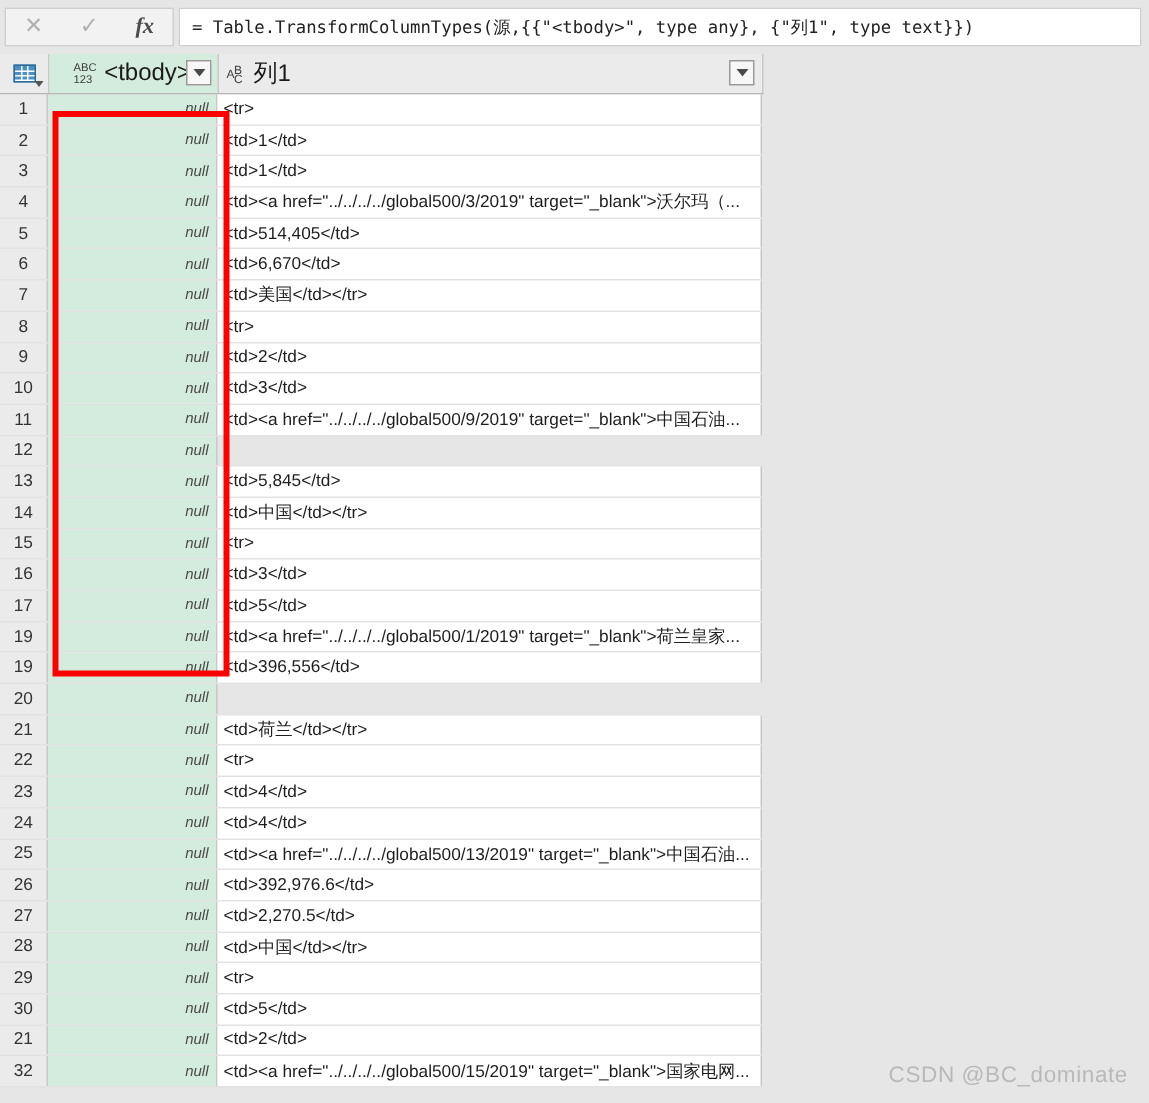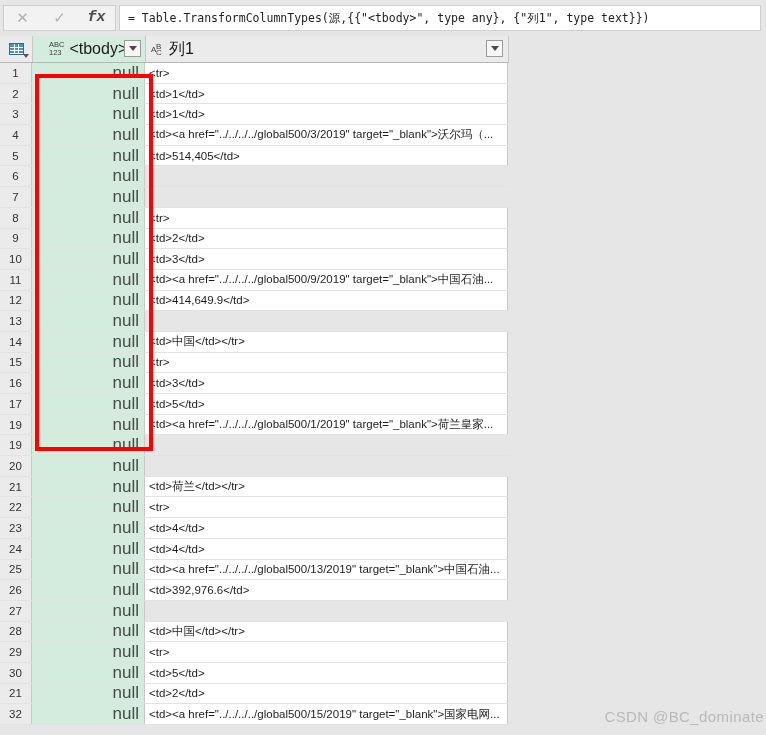--- a/index.html
+++ b/index.html
@@ -39,21 +39,21 @@
     color: #b0b0b0;
   }
   .fbtn {
     width: 30px;
     text-align: center;
     font-size: 15px;
     line-height: 24px;
     user-select: none;
   }
   .fbtn.fx {
-    font-family: Liberation Mono, monospace;
+    font-family: Liberation Serif, serif;
     font-style: italic;
     font-size: 15px;
     color: #4b4b4b;
     font-weight: 600;
   }
   #formula-input {
     position: absolute;
     left: 119px;
     top: 5px;
     width: 642px;
@@ -225,21 +225,22 @@
   .cell-tbody {
     width: 113px;
     min-width: 113px;
     background: #d4ecdd;
     border-right: 1px solid #c8c8c8;
     box-sizing: border-box;
     display: flex;
     align-items: center;
     justify-content: flex-end;
     padding-right: 5px;
-    font-size: 17px;
+    font-style: italic;
+    font-size: 10px;
     color: #4a4a4a;
   }
   .cell-lie1 {
     width: 363px;
     min-width: 363px;
     background: #ffffff;
     border-right: 1px solid #c8c8c8;
     box-sizing: border-box;
     display: flex;
     align-items: center;
@@ -259,21 +260,21 @@
     height: 377px;
     border: 4px solid #ff0000;
     box-sizing: border-box;
     pointer-events: none;
     z-index: 20;
   }
 
   
   #watermark {
     position: absolute;
-    right: 2px;
+    right: 14px;
     bottom: 10px;
     font-size: 15px;
     color: #b9b9b9;
     letter-spacing: 0.4px;
     z-index: 15;
     font-family: "Liberation Sans", sans-serif;
   }
 </style>
 </head>
 <body>
@@ -342,24 +343,26 @@
           <div class="cell-lie1">&lt;td&gt;&lt;a href="../../../../global500/3/2019" target="_blank"&gt;沃尔玛（...</div>
         </div>
         <div class="data-row">
           <div class="cell-rownum">5</div>
           <div class="cell-tbody">null</div>
           <div class="cell-lie1">&lt;td&gt;514,405&lt;/td&gt;</div>
         </div>
         <div class="data-row">
           <div class="cell-rownum">6</div>
           <div class="cell-tbody">null</div>
+          <div class="cell-lie1">&lt;td&gt;6,670&lt;/td&gt;</div>
         </div>
         <div class="data-row">
           <div class="cell-rownum">7</div>
           <div class="cell-tbody">null</div>
+          <div class="cell-lie1">&lt;td&gt;美国&lt;/td&gt;&lt;/tr&gt;</div>
         </div>
         <div class="data-row">
           <div class="cell-rownum">8</div>
           <div class="cell-tbody">null</div>
           <div class="cell-lie1">&lt;tr&gt;</div>
         </div>
         <div class="data-row">
           <div class="cell-rownum">9</div>
           <div class="cell-tbody">null</div>
           <div class="cell-lie1">&lt;td&gt;2&lt;/td&gt;</div>
@@ -370,25 +373,25 @@
           <div class="cell-lie1">&lt;td&gt;3&lt;/td&gt;</div>
         </div>
         <div class="data-row">
           <div class="cell-rownum">11</div>
           <div class="cell-tbody">null</div>
           <div class="cell-lie1">&lt;td&gt;&lt;a href="../../../../global500/9/2019" target="_blank"&gt;中国石油...</div>
         </div>
         <div class="data-row">
           <div class="cell-rownum">12</div>
           <div class="cell-tbody">null</div>
-          <div class="cell-lie1">&lt;td&gt;414,649.9&lt;/td&gt;</div>
         </div>
         <div class="data-row">
           <div class="cell-rownum">13</div>
           <div class="cell-tbody">null</div>
+          <div class="cell-lie1">&lt;td&gt;5,845&lt;/td&gt;</div>
         </div>
         <div class="data-row">
           <div class="cell-rownum">14</div>
           <div class="cell-tbody">null</div>
           <div class="cell-lie1">&lt;td&gt;中国&lt;/td&gt;&lt;/tr&gt;</div>
         </div>
         <div class="data-row">
           <div class="cell-rownum">15</div>
           <div class="cell-tbody">null</div>
           <div class="cell-lie1">&lt;tr&gt;</div>
@@ -404,20 +407,21 @@
           <div class="cell-lie1">&lt;td&gt;5&lt;/td&gt;</div>
         </div>
         <div class="data-row">
           <div class="cell-rownum">19</div>
           <div class="cell-tbody">null</div>
           <div class="cell-lie1">&lt;td&gt;&lt;a href="../../../../global500/1/2019" target="_blank"&gt;荷兰皇家...</div>
         </div>
         <div class="data-row">
           <div class="cell-rownum">19</div>
           <div class="cell-tbody">null</div>
+          <div class="cell-lie1">&lt;td&gt;396,556&lt;/td&gt;</div>
         </div>
         <div class="data-row">
           <div class="cell-rownum">20</div>
           <div class="cell-tbody">null</div>
         </div>
         <div class="data-row">
           <div class="cell-rownum">21</div>
           <div class="cell-tbody">null</div>
           <div class="cell-lie1">&lt;td&gt;荷兰&lt;/td&gt;&lt;/tr&gt;</div>
         </div>
@@ -442,20 +446,21 @@
           <div class="cell-lie1">&lt;td&gt;&lt;a href="../../../../global500/13/2019" target="_blank"&gt;中国石油...</div>
         </div>
         <div class="data-row">
           <div class="cell-rownum">26</div>
           <div class="cell-tbody">null</div>
           <div class="cell-lie1">&lt;td&gt;392,976.6&lt;/td&gt;</div>
         </div>
         <div class="data-row">
           <div class="cell-rownum">27</div>
           <div class="cell-tbody">null</div>
+          <div class="cell-lie1">&lt;td&gt;2,270.5&lt;/td&gt;</div>
         </div>
         <div class="data-row">
           <div class="cell-rownum">28</div>
           <div class="cell-tbody">null</div>
           <div class="cell-lie1">&lt;td&gt;中国&lt;/td&gt;&lt;/tr&gt;</div>
         </div>
         <div class="data-row">
           <div class="cell-rownum">29</div>
           <div class="cell-tbody">null</div>
           <div class="cell-lie1">&lt;tr&gt;</div>

